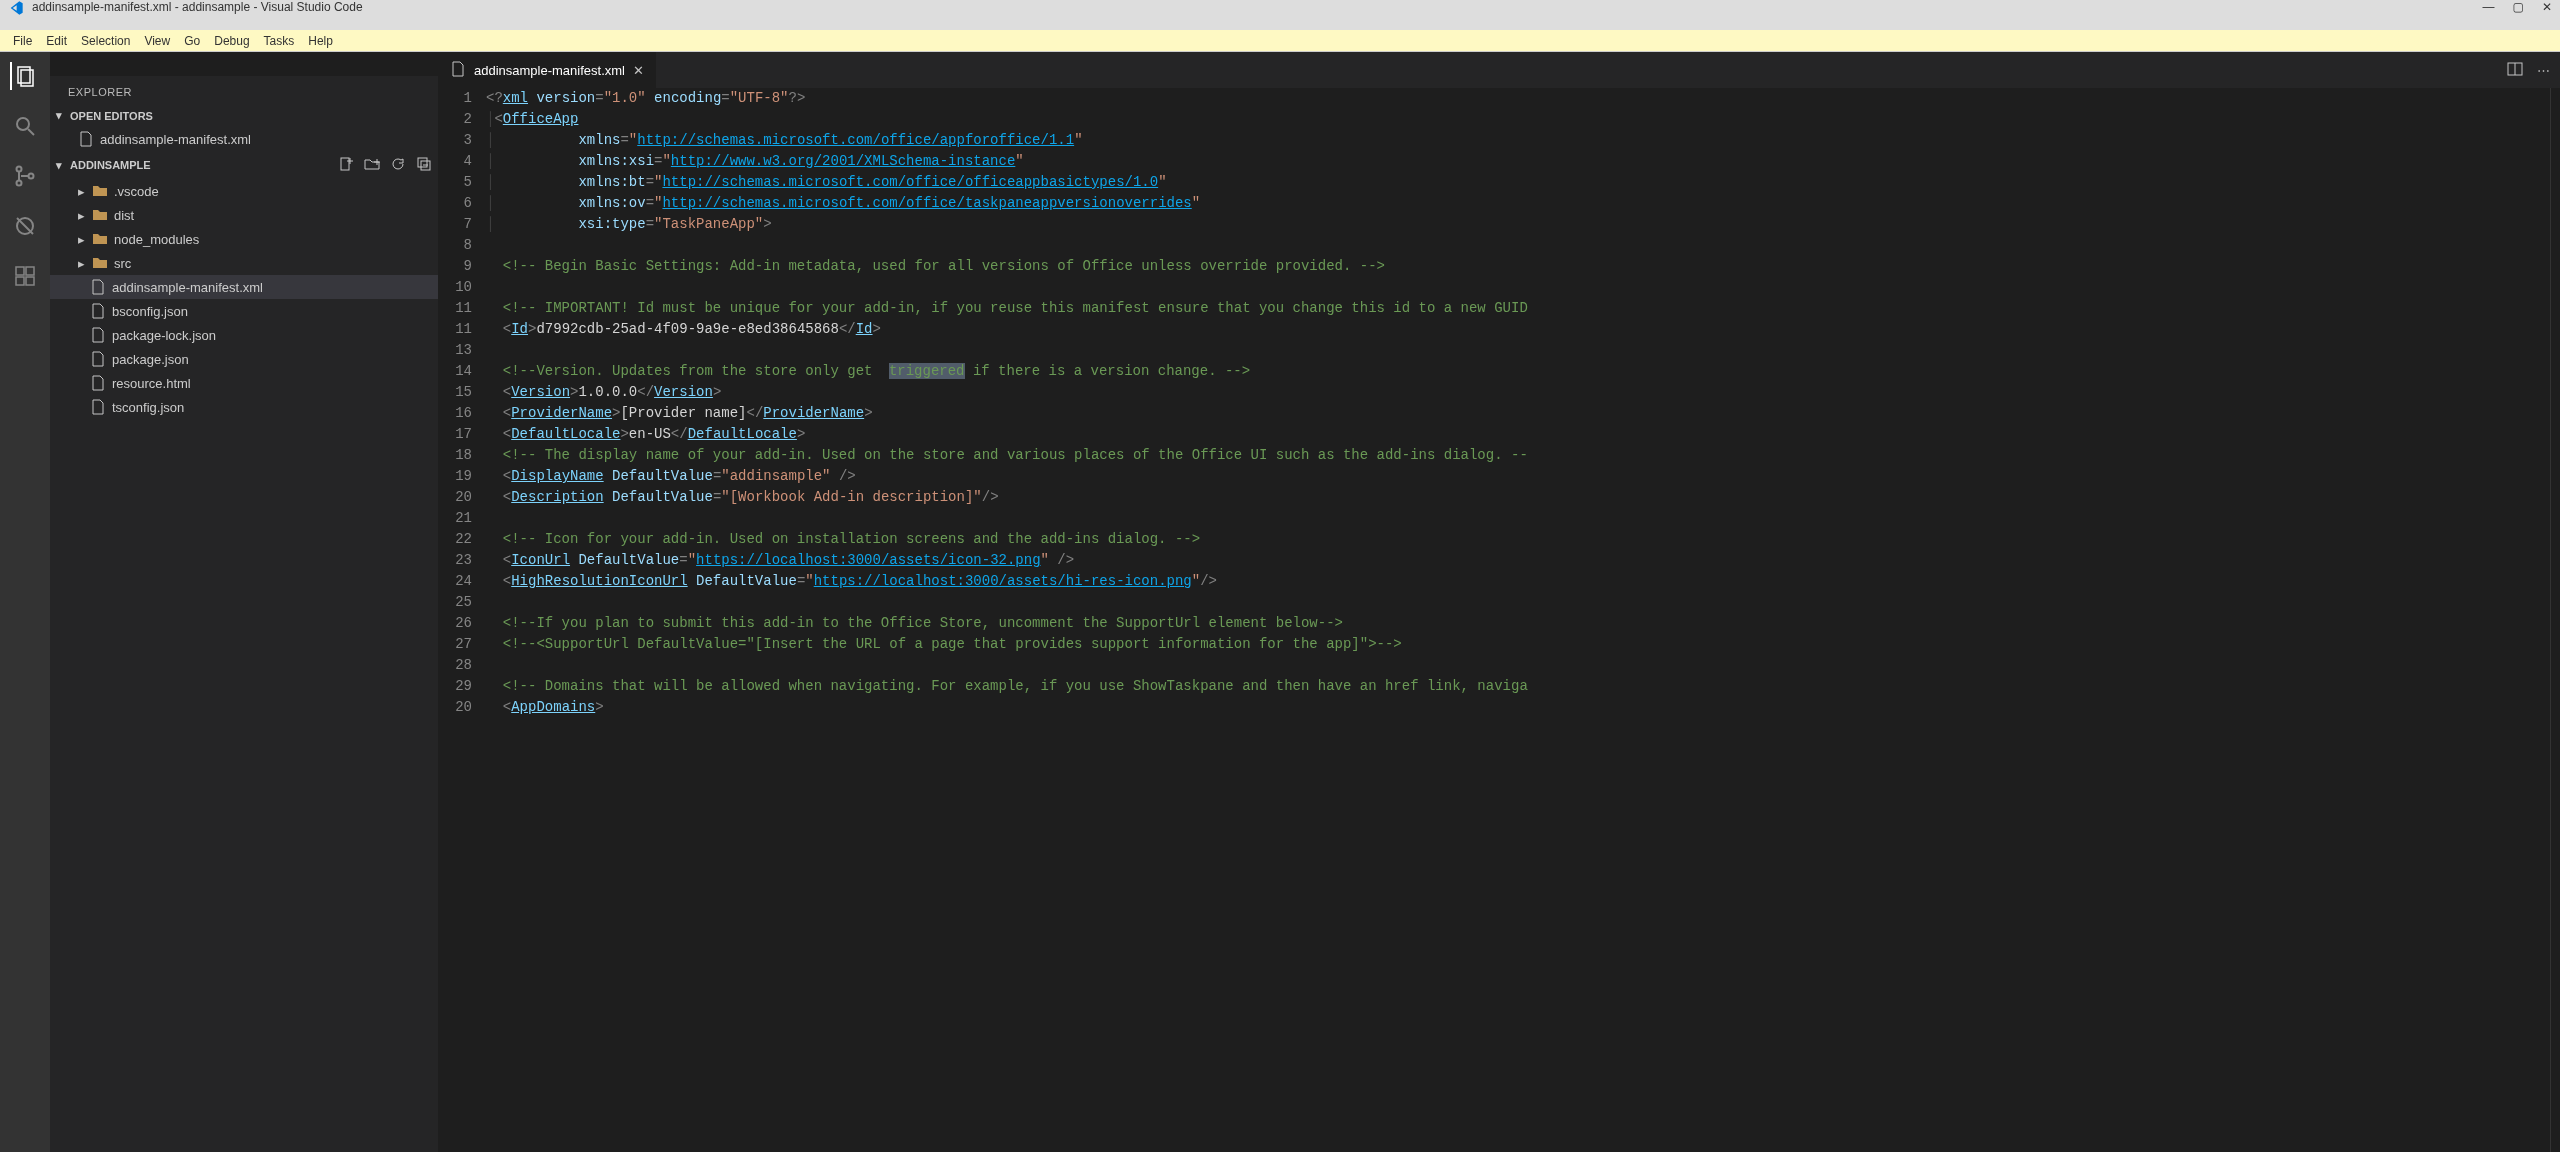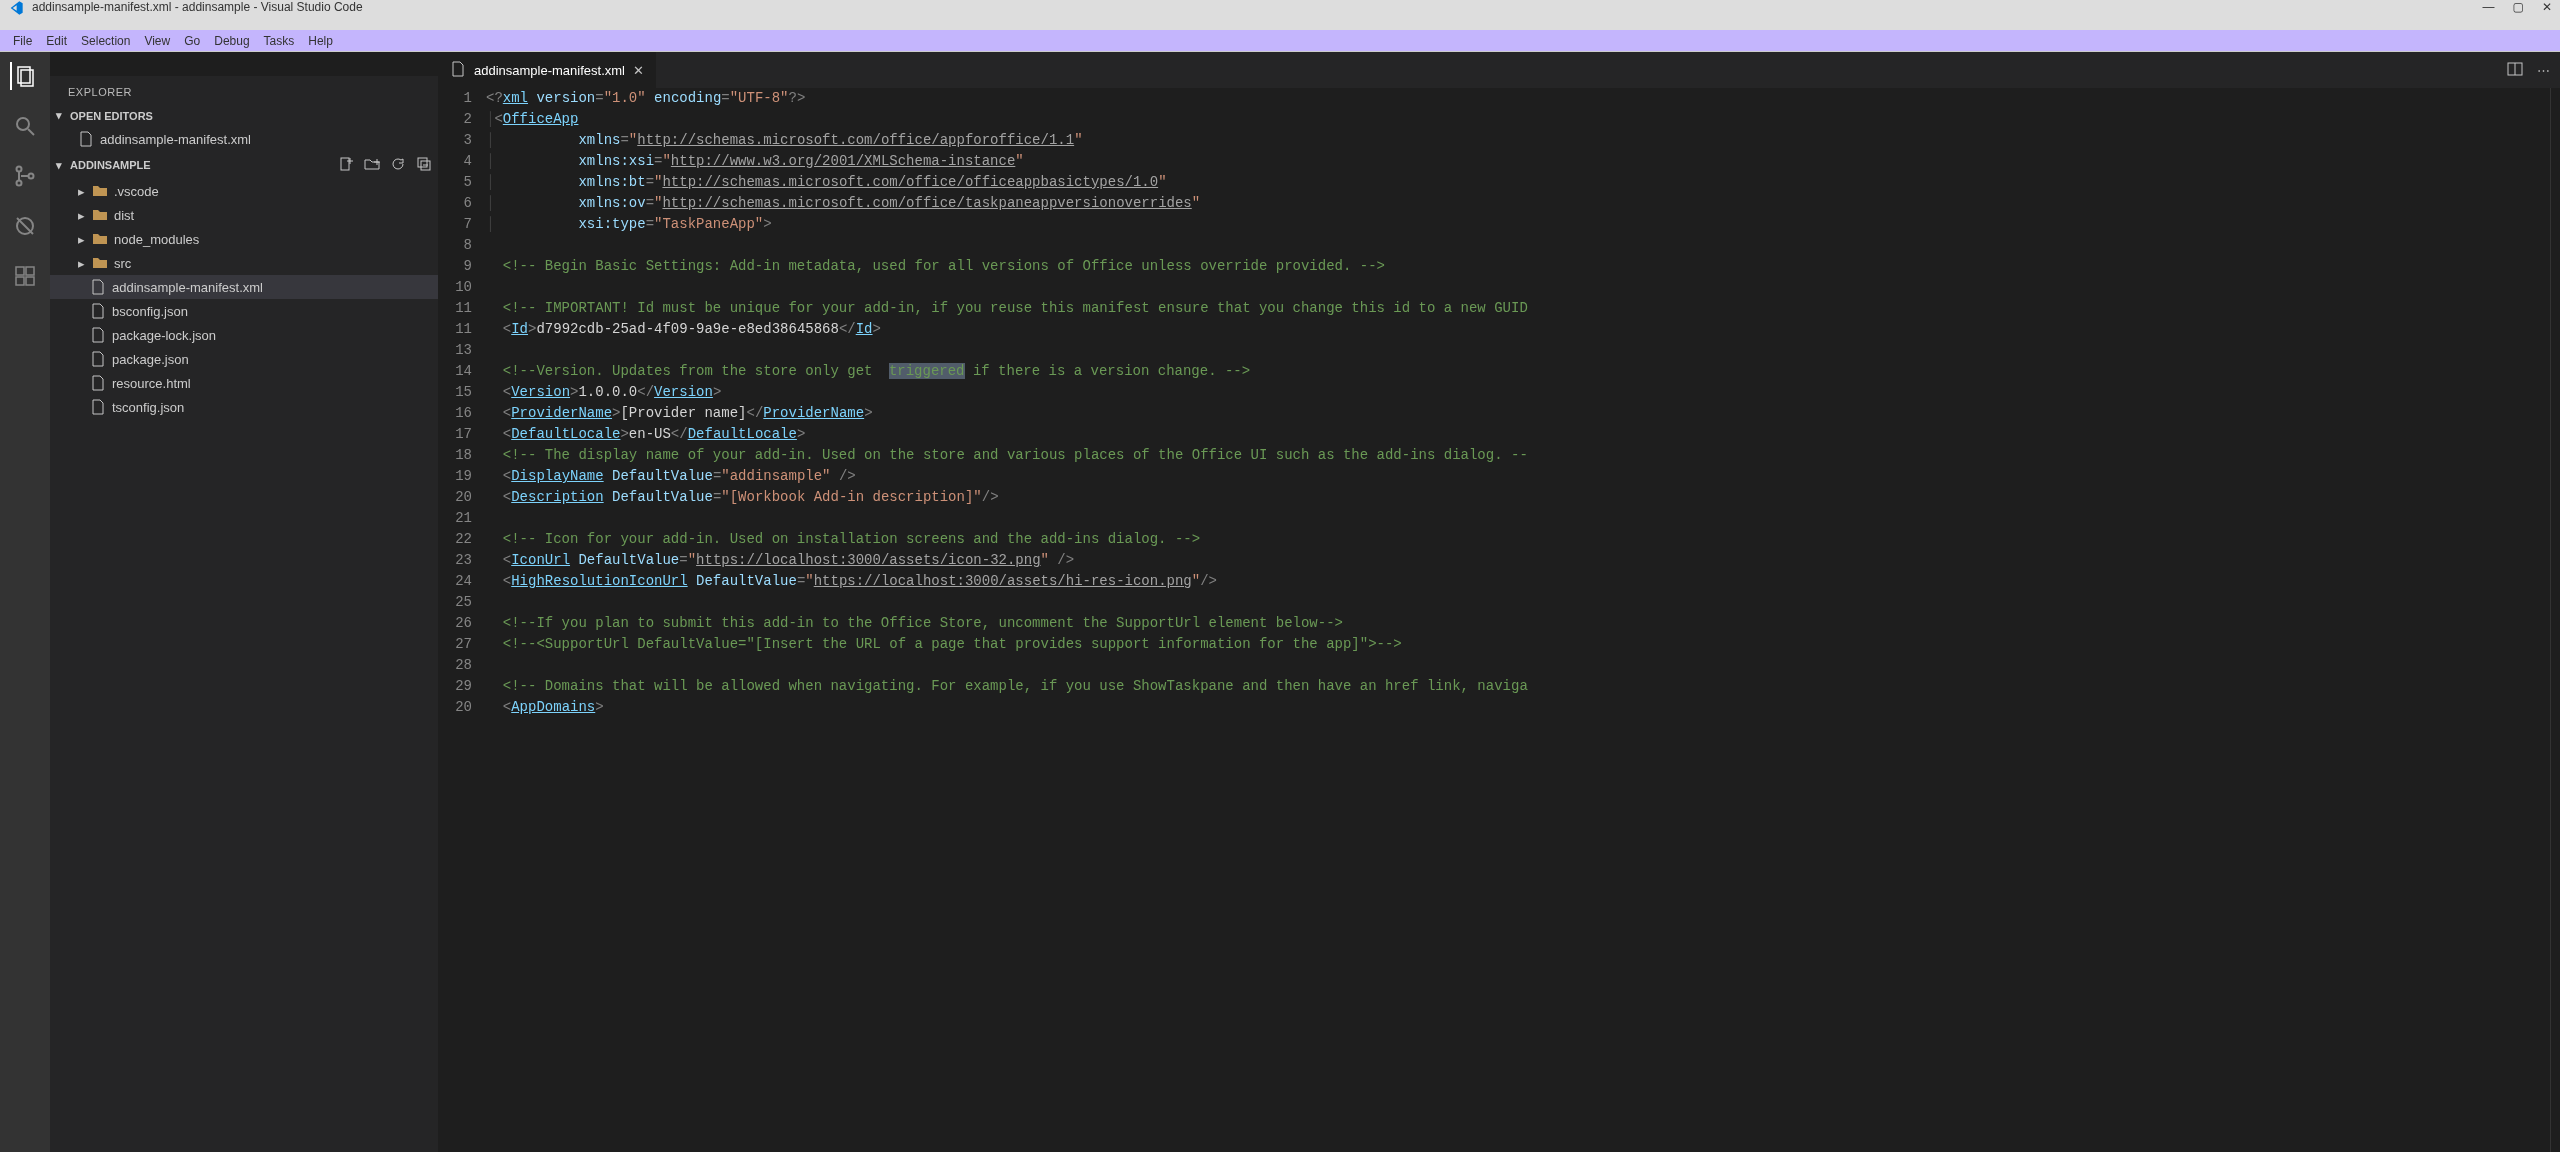--- a/index.html
+++ b/index.html
@@ -1,21 +1,21 @@
 <!DOCTYPE html>
 <html><head>
 <meta charset="utf-8">
 <style>
 * { margin: 0; padding: 0; box-sizing: border-box; }
 body { font-family: "Segoe UI", sans-serif; font-size: 13px; background: #1e1e1e; color: #cccccc; overflow: hidden; height: 100vh; display: flex; flex-direction: column; }
 .title-bar { background: #dddddd; height: 30px; display: flex; padding: 0 8px; color: #333; font-size: 12px; }
 .title-bar .vs-icon { width: 16px; height: 16px; margin-right: 8px; }
 .title-bar .win-controls { margin-left: auto; display: flex; gap: 18px; }
 .title-bar .win-controls span { cursor: pointer; }
-.menu-bar { background: #c4b5fd; height: 22px; display: flex; align-items: center; padding: 0 6px; color: #333; font-size: 12px; border-bottom: 1px solid #ccc; }
+.menu-bar { background: #fef9c3; height: 22px; display: flex; align-items: center; padding: 0 6px; color: #333; font-size: 12px; border-bottom: 1px solid #ccc; }
 .menu-bar span { padding: 0 7px; cursor: pointer; }
 .main { flex: 1; display: flex; min-height: 0; }
 .activity-bar { width: 50px; background: #333333; display: flex; flex-direction: column; align-items: center; padding-top: 10px; gap: 22px; }
 .activity-bar .icon { width: 28px; height: 28px; display: flex; align-items: center; justify-content: center; color: #858585; cursor: pointer; }
 .activity-bar .icon.active { color: #ffffff; border-left: 2px solid #fff; margin-left: -2px; padding-left: 2px; }
 .activity-bar svg { width: 24px; height: 24px; }
 .sidebar { width: 388px; background: #252526; display: flex; flex-direction: column; margin-top: 24px; }
 .sidebar-header { padding: 10px 18px 8px; font-size: 11px; letter-spacing: 0.5px; color: #bbbbbb; }
 .section-header { display: flex; align-items: center; padding: 3px 6px; font-size: 11px; font-weight: bold; color: #cccccc; cursor: pointer; }
 .section-header .chev { width: 12px; margin-right: 2px; }
@@ -35,21 +35,21 @@
 .tab-actions { margin-left: auto; display: flex; align-items: center; gap: 14px; padding: 0 10px; color: #c5c5c5; }
 .tab-actions svg { width: 16px; height: 16px; }
 .code-area { flex: 1; display: flex; font-family: Consolas, "Courier New", monospace; font-size: 14px; line-height: 21px; overflow: hidden; }
 .gutter { width: 48px; text-align: right; color: #858585; padding: 0 14px 0 0; user-select: none; }
 .code { flex: 1; white-space: pre; color: #d4d4d4; overflow: hidden; position: relative; }
 .minimap { width: 10px; background: #1e1e1e; border-left: 1px solid #333; }
 .tk-punc { color: #808080; }
 .tk-tag { color: #7dd3fc; text-decoration: underline; }
 .tk-attr { color: #9cdcfe; }
 .tk-str { color: #ce9178; }
-.tk-link { color: #a3a3a3; text-decoration: underline; }
+.tk-link { color: #0ea5e9; text-decoration: underline; }
 .tk-com { color: #6a9955; }
 .tk-txt { color: #d4d4d4; }
 .highlight { background: #515c6a; margin-left: 8px; }
 .guide { color: #404040; }
 </style>
 </head>
 <body>
 
 <div class="title-bar">
   <svg class="vs-icon" viewBox="0 0 24 24">

